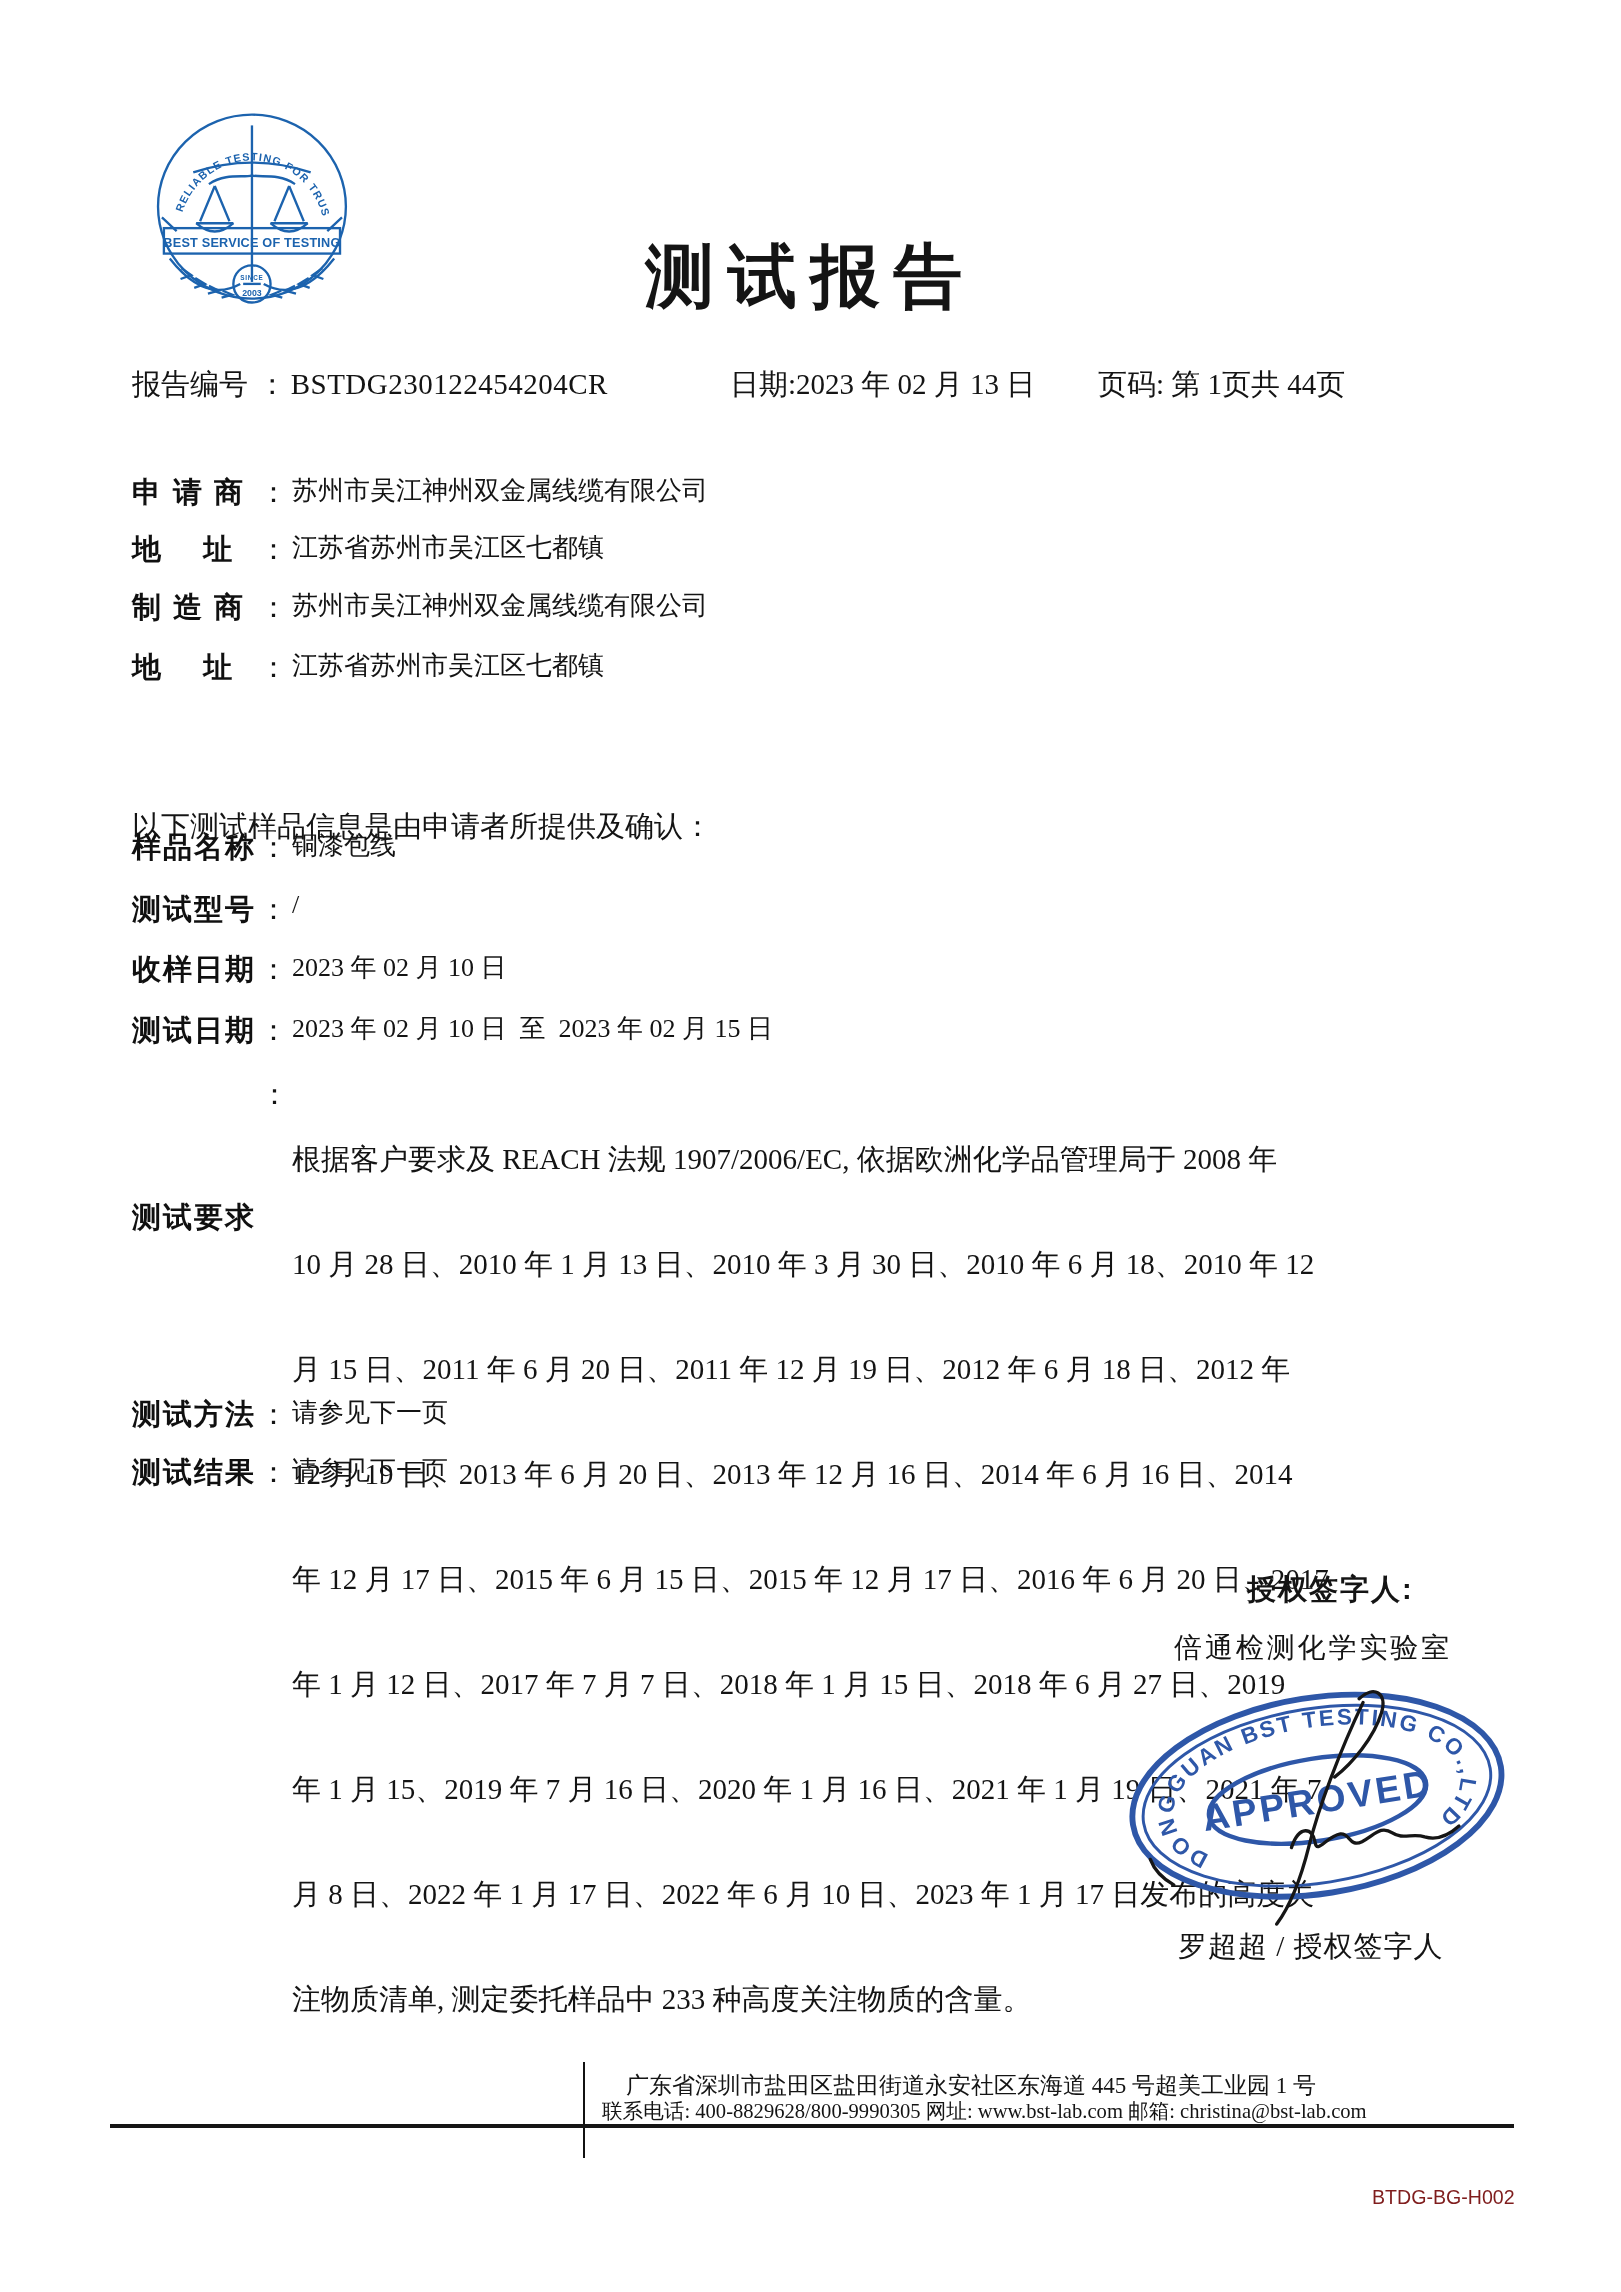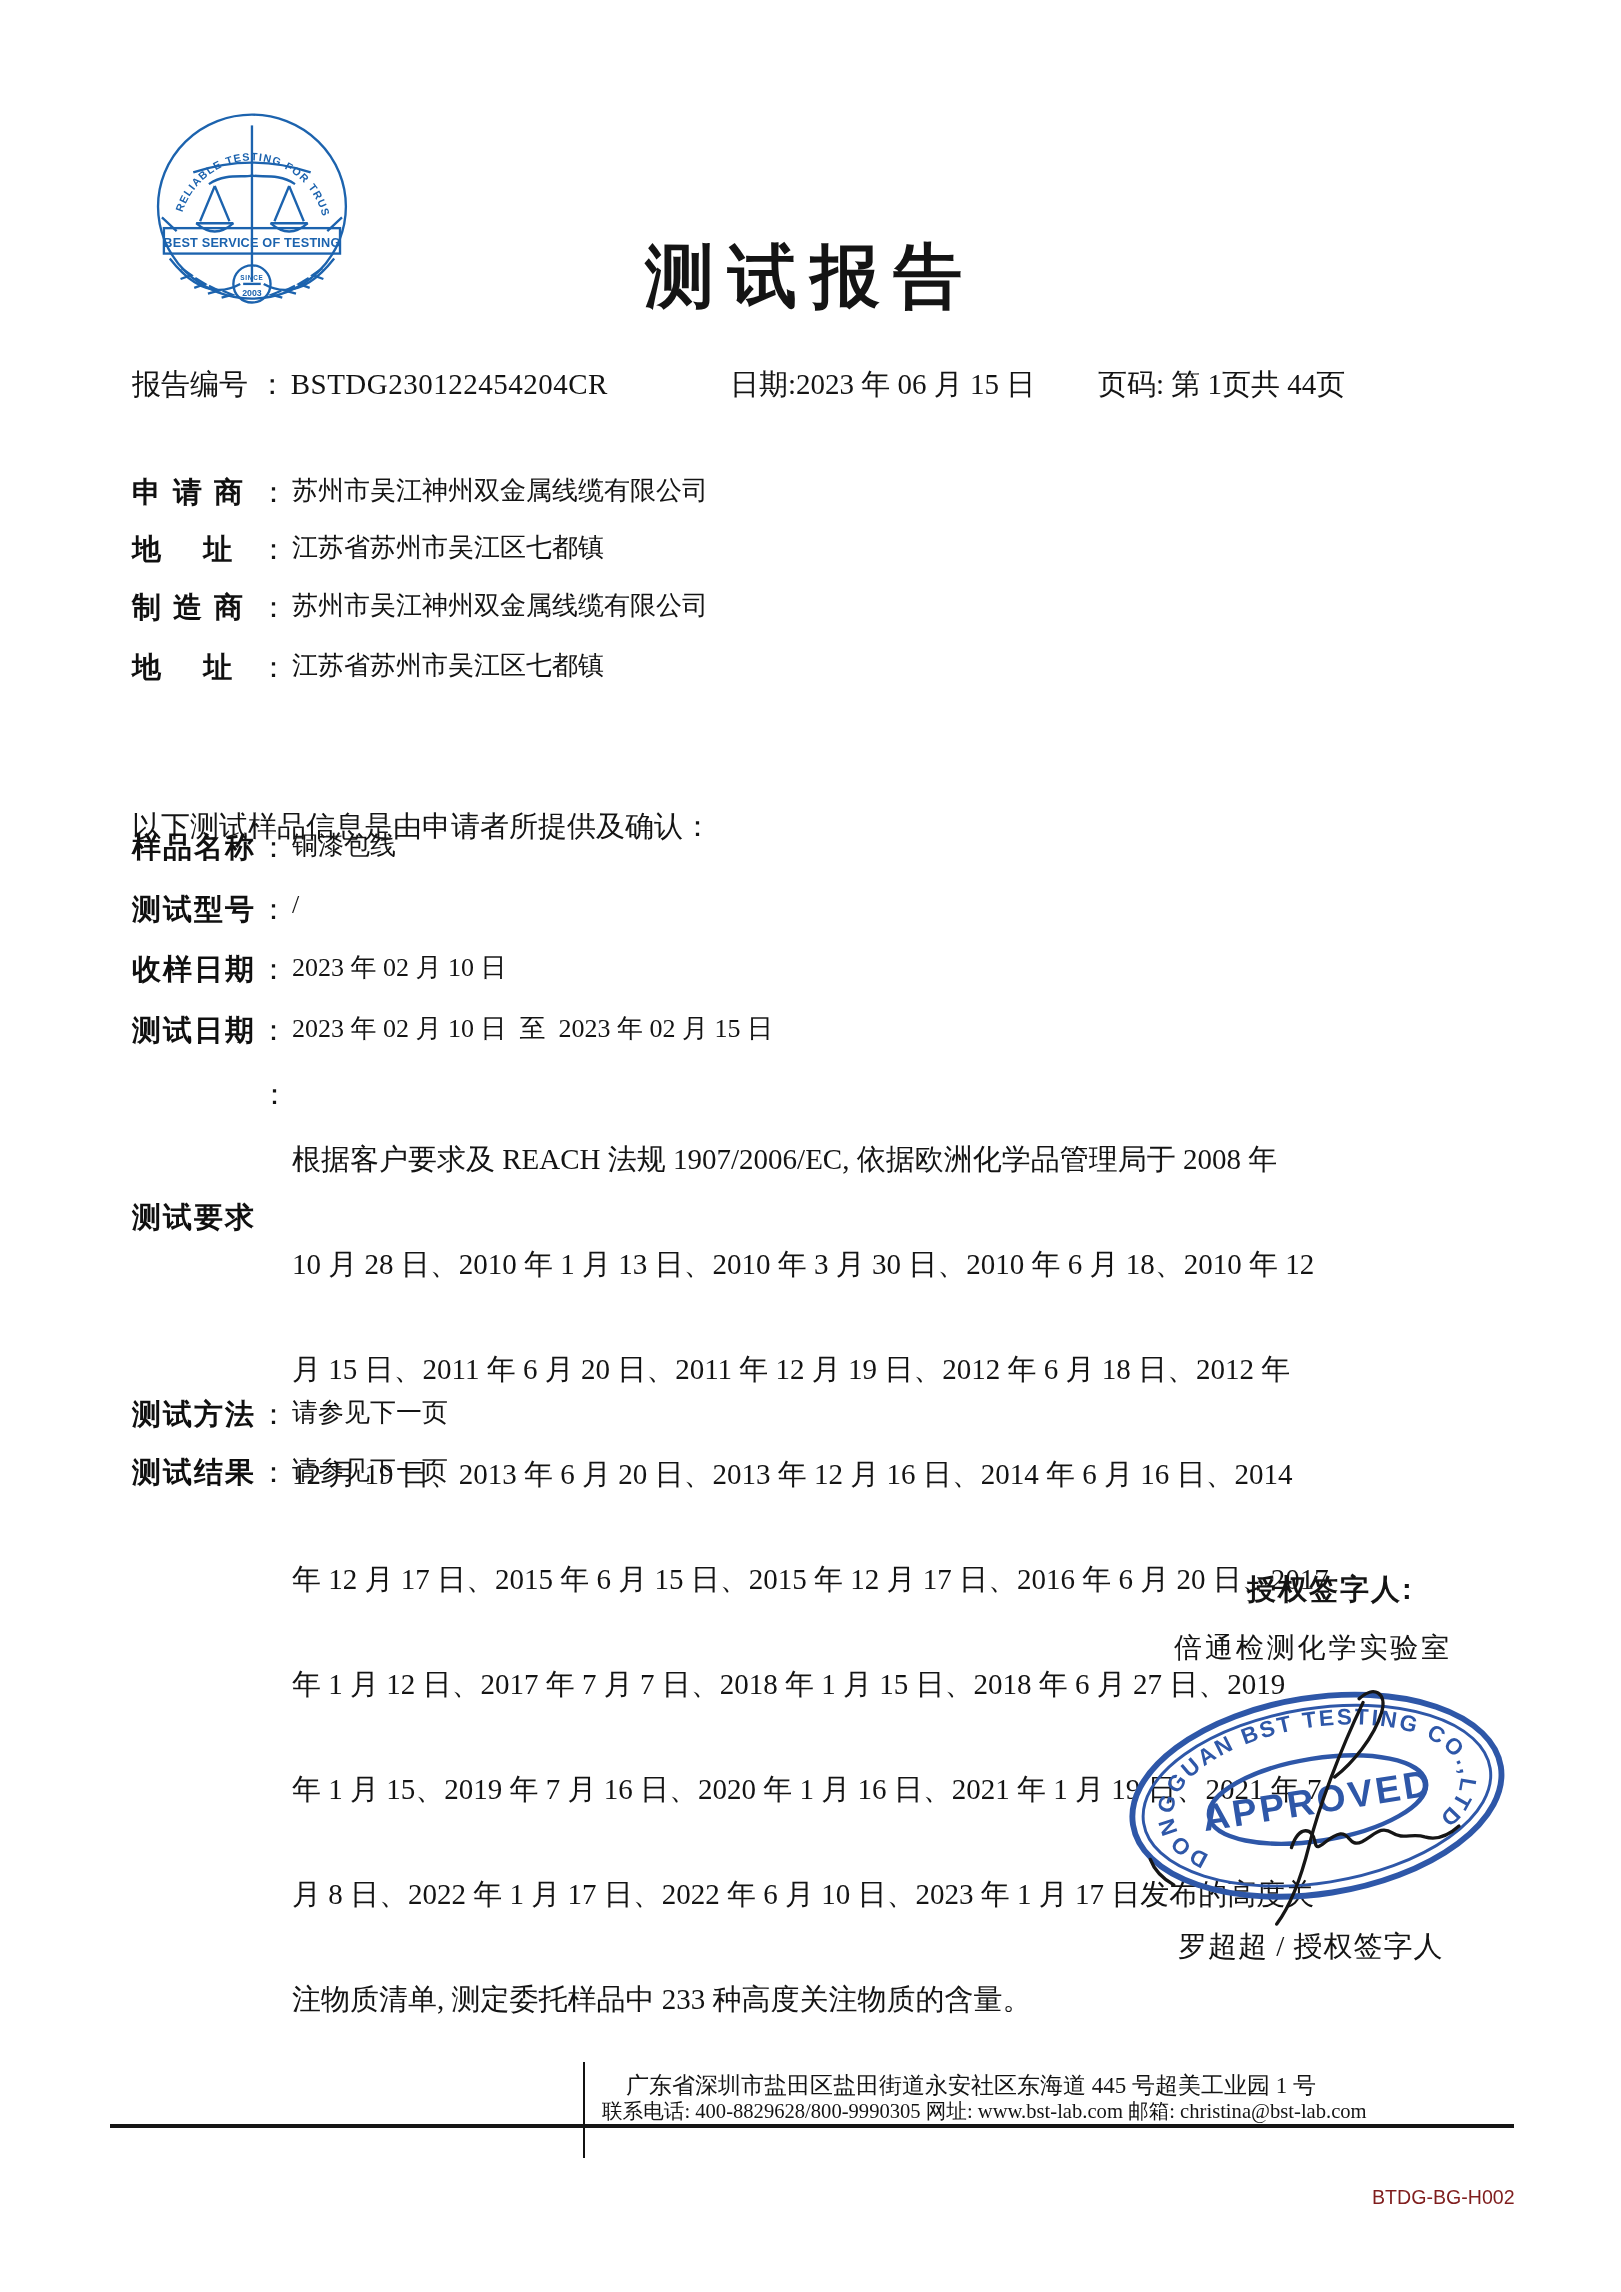--- a/index.html
+++ b/index.html
@@ -102,21 +102,21 @@
       <textPath href="#logoArc" startOffset="50%" text-anchor="middle">A RELIABLE TESTING FOR TRUST</textPath>
     </text>
     <text class="lt" x="102" y="152" text-anchor="middle" font-size="13" letter-spacing="0.2">BEST SERVICE OF TESTING</text>
     <text class="lt" x="102" y="186" text-anchor="middle" font-size="6.5" letter-spacing="0.8">SINCE</text>
     <text class="lt" x="102" y="202" text-anchor="middle" font-size="9">2003</text>
   </svg>
 
   <div class="abs doc-title">测试报告</div>
 
   <div class="abs hdr hdr-report"><span class="lab">报告编号</span><span>：</span><span class="num">BSTDG230122454204CR</span></div>
-  <div class="abs hdr hdr-date">日期:2023 年 06 月 15 日</div>
+  <div class="abs hdr hdr-date">日期:2023 年 02 月 13 日</div>
   <div class="abs hdr hdr-page">页码: 第 1页共 44页</div>
 
   <div class="kv" style="top:473px">
     <span class="kl">申 请 商</span>
       <span class="kc">：</span>
       <span class="kvv">苏州市吴江神州双金属线缆有限公司</span>
   </div>
   <div class="kv" style="top:530px">
     <span class="kl">地    址</span>
       <span class="kc">：</span>

